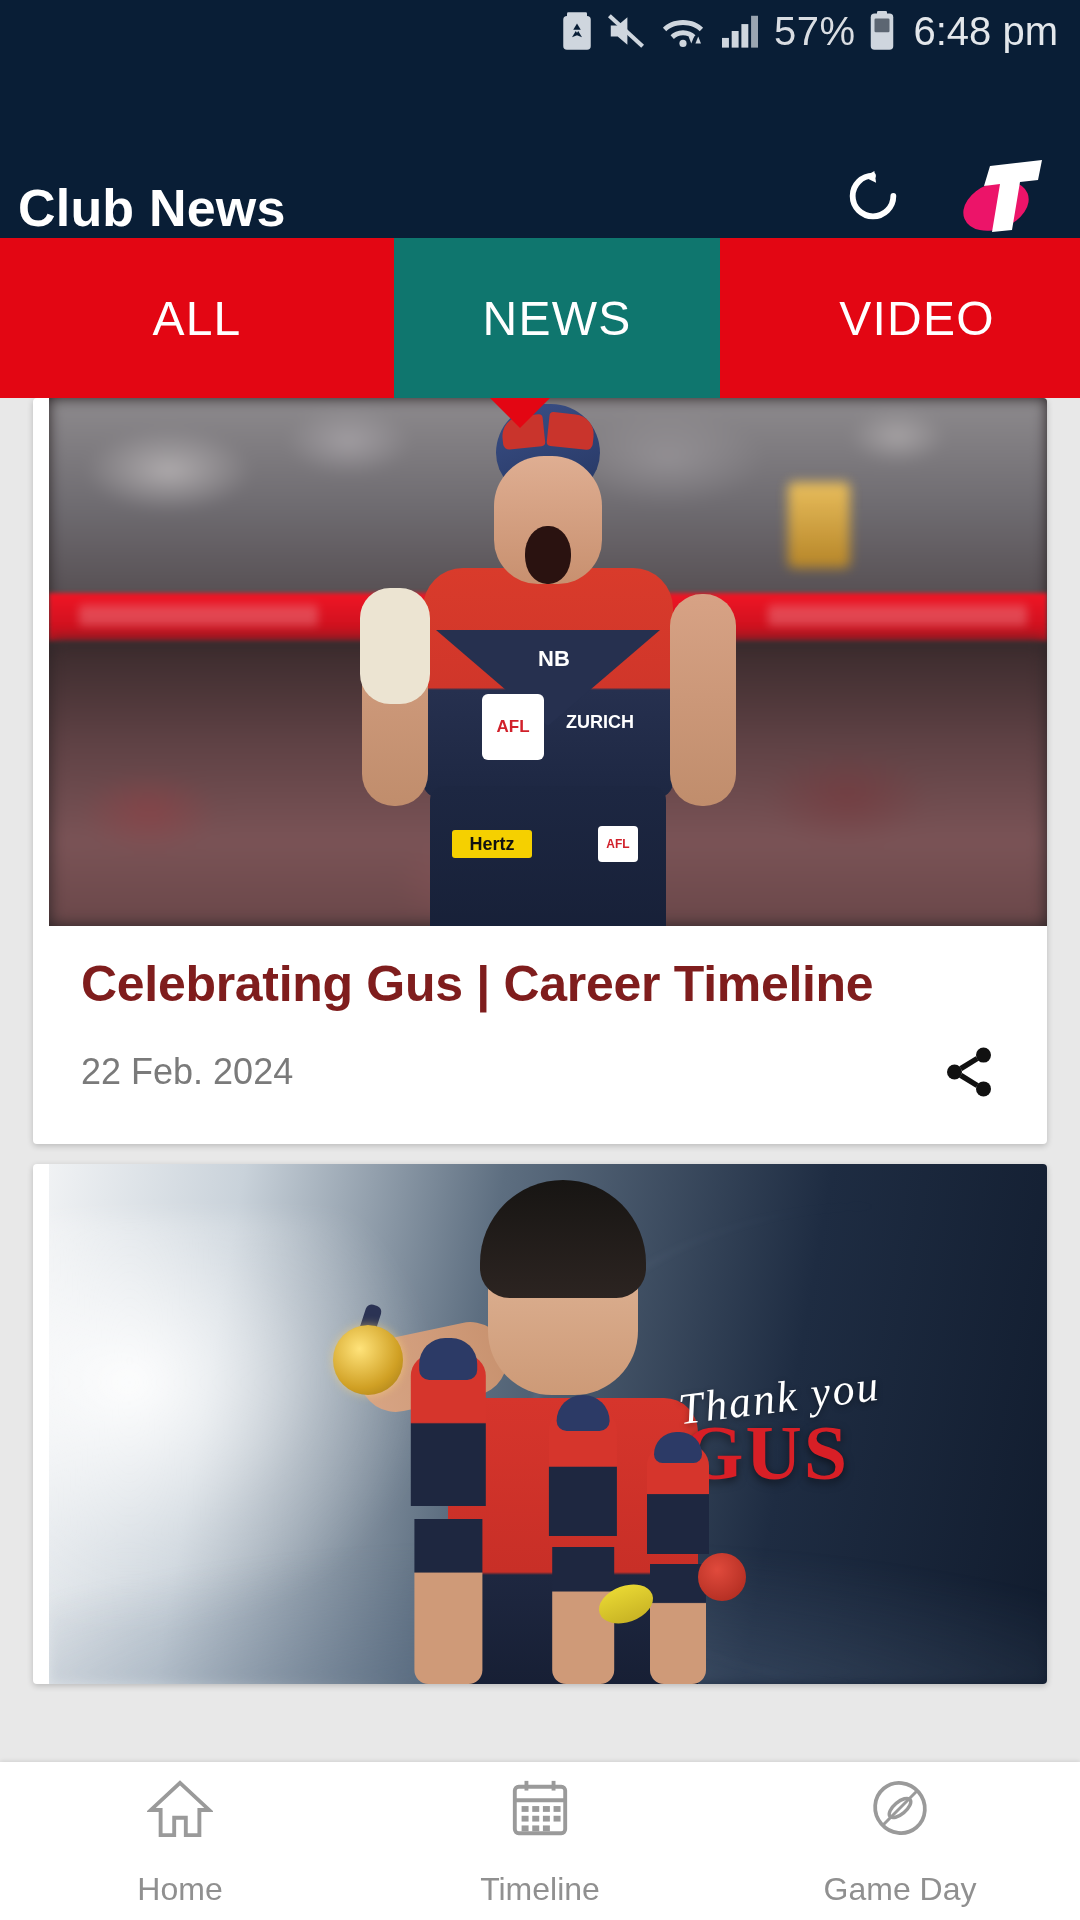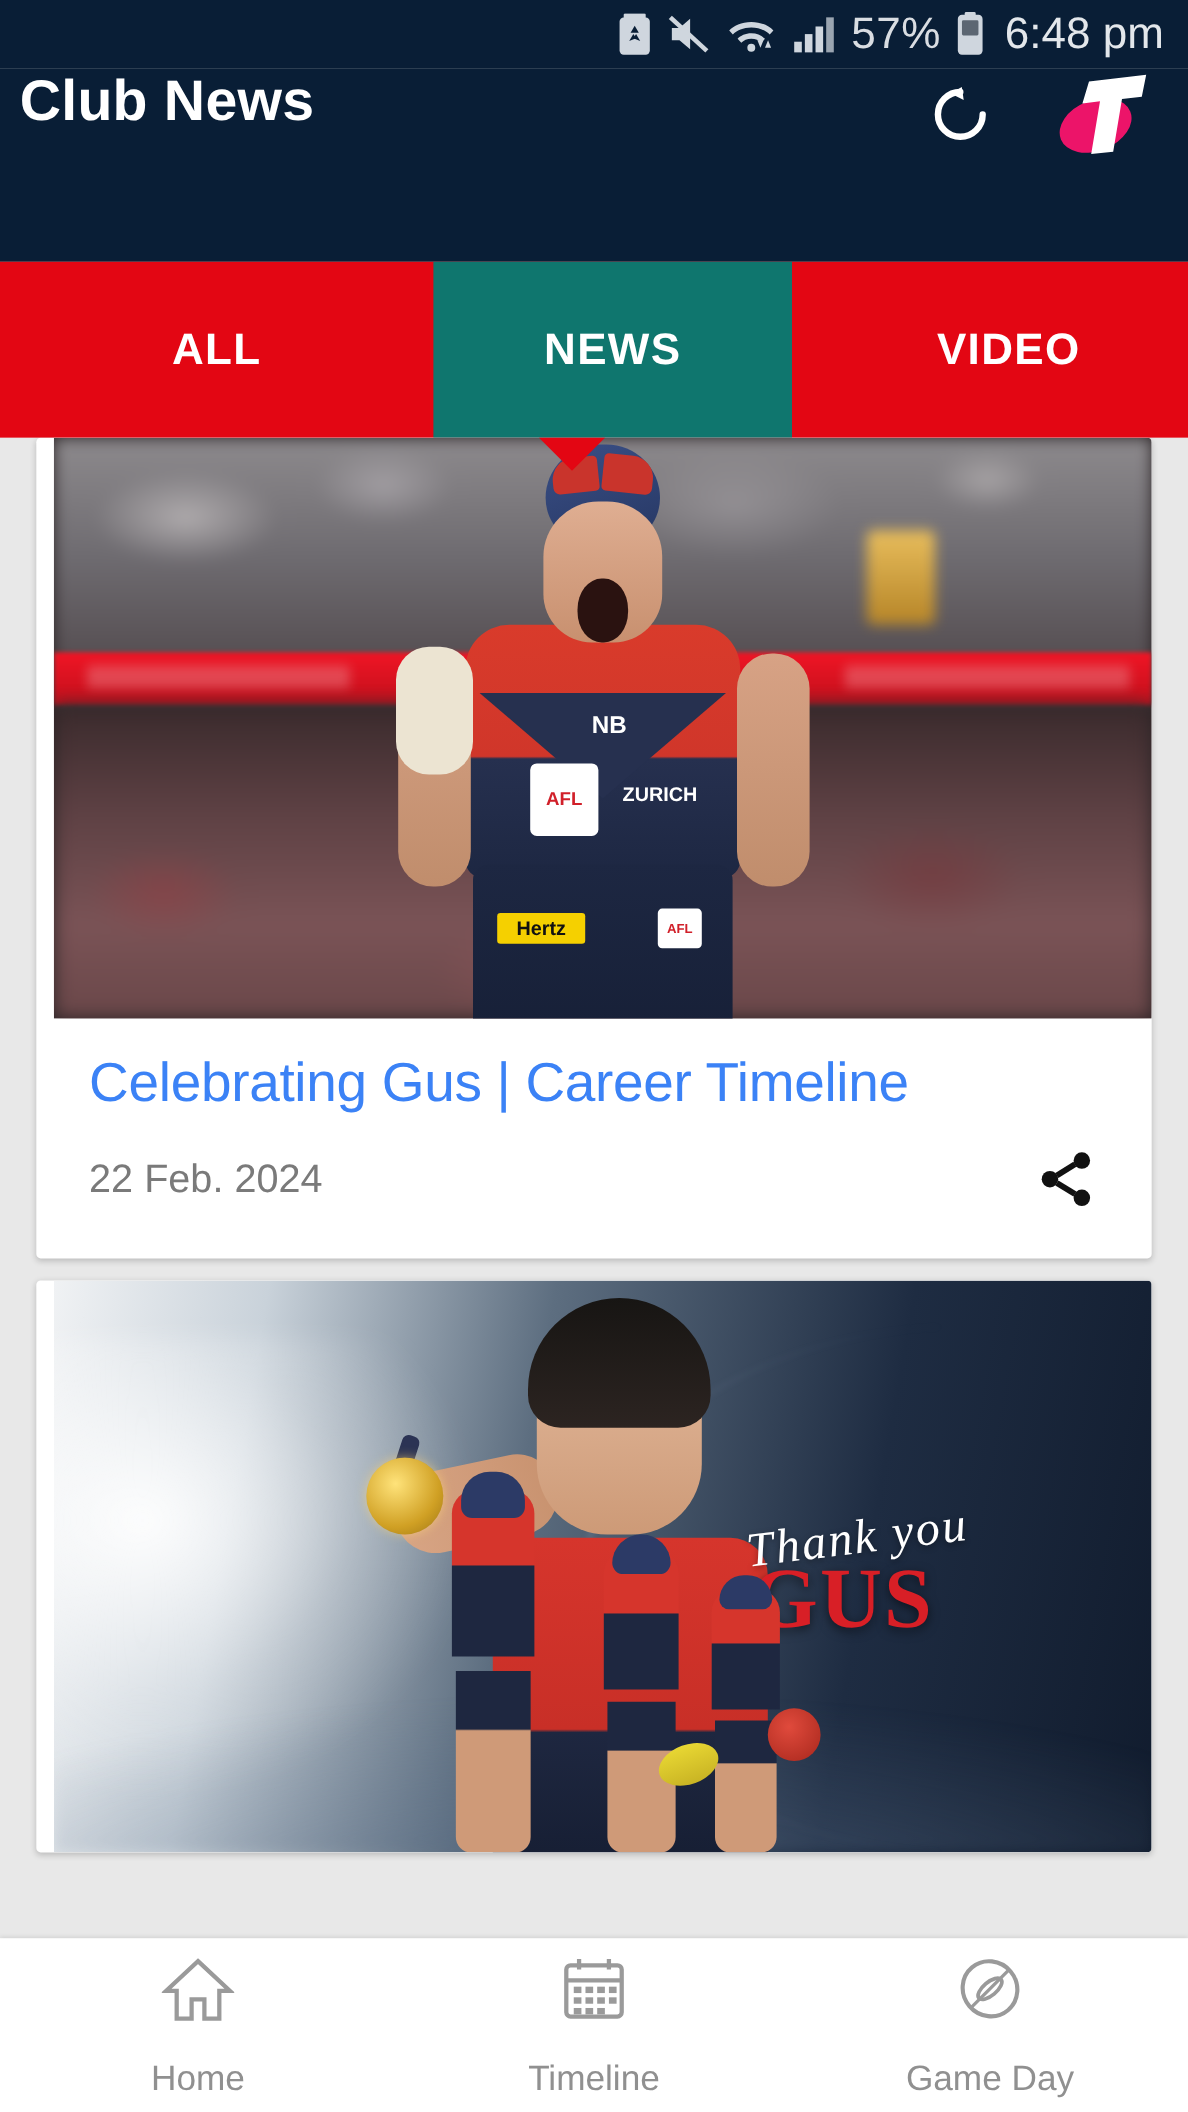--- a/index.html
+++ b/index.html
@@ -19,38 +19,38 @@
     padding-right:22px; gap:14px;
   }
   .sb-icon { display:flex; align-items:center; justify-content:center; }
   .sb-text { color:#d9dde2; font-size:40px; letter-spacing:0.5px; font-weight:400; }
   .sb-time { color:#e3e7eb; font-size:40px; font-weight:400; margin-left:4px; }
 
   
   .appbar {
     position:absolute; top:62px; left:0; width:1080px; height:176px;
     background:#091e36;
-    display:flex; align-items:flex-start;
+    display:flex; align-items:flex-end;
   }
   .appbar-title {
     color:#ffffff; font-size:52px; font-weight:700;
     margin-left:18px; letter-spacing:0.2px; flex:1;
   }
   .appbar-actions { display:flex; align-items:center; gap:46px; margin-right:34px; }
   .refresh-btn { width:70px; height:70px; display:flex; align-items:center; justify-content:center; }
   .telstra-logo { width:92px; height:84px; position:relative; }
 
   
   .tabbar {
     position:absolute; top:238px; left:0; width:1080px; height:160px;
     background:#e30613; display:flex;
   }
   .tab {
     flex:1; display:flex; align-items:center; justify-content:center;
-    color:#ffffff; font-size:40px; font-weight:700; letter-spacing:1.2px;
+    color:#ffffff; font-size:48px; font-weight:400; letter-spacing:1.2px;
     position:relative;
     margin-left:34px;
   }
   .tab.active { background:#0f766e; }
   .tab-pointer {
     position:absolute; top:398px; left:50%; transform:translateX(-50%);
     width:0; height:0;
     border-left:30px solid transparent;
     border-right:30px solid transparent;
     border-top:30px solid #e30613;
@@ -65,21 +65,21 @@
   .card {
     position:relative; margin:0 33px 20px 33px;
     background:#ffffff; border-radius:4px;
     box-shadow:0 2px 6px rgba(0,0,0,0.20);
     overflow:hidden;
     padding-left:16px;
   }
   .card-media { position:relative; width:100%; height:528px; overflow:hidden; }
   .card-body { padding:30px 32px 40px 32px; position:relative; }
   .card-title {
-    font-size:50px; font-weight:400; color:#3b82f6;
+    font-size:50px; font-weight:700; color:#7f1d1d;
     line-height:1.12; letter-spacing:-0.3px;
   }
   .card-meta-row {
     margin-top:28px; display:flex; align-items:center; justify-content:space-between;
   }
   .card-date { font-size:36px; color:#7a7a7a; font-weight:400; }
   .share-btn { width:64px; height:64px; display:flex; align-items:center; justify-content:center; margin-right:14px; }
 
   
   .hero1 { position:absolute; inset:0; background:#2b2426; }

